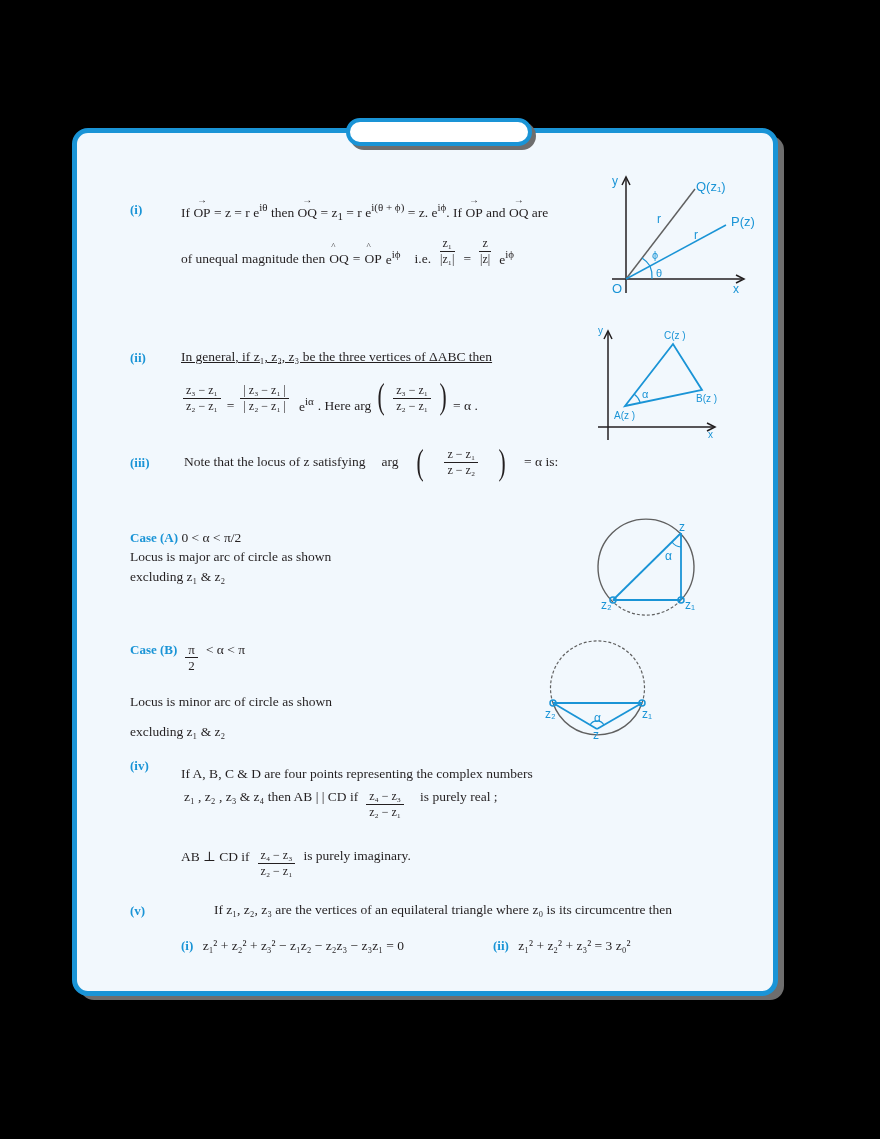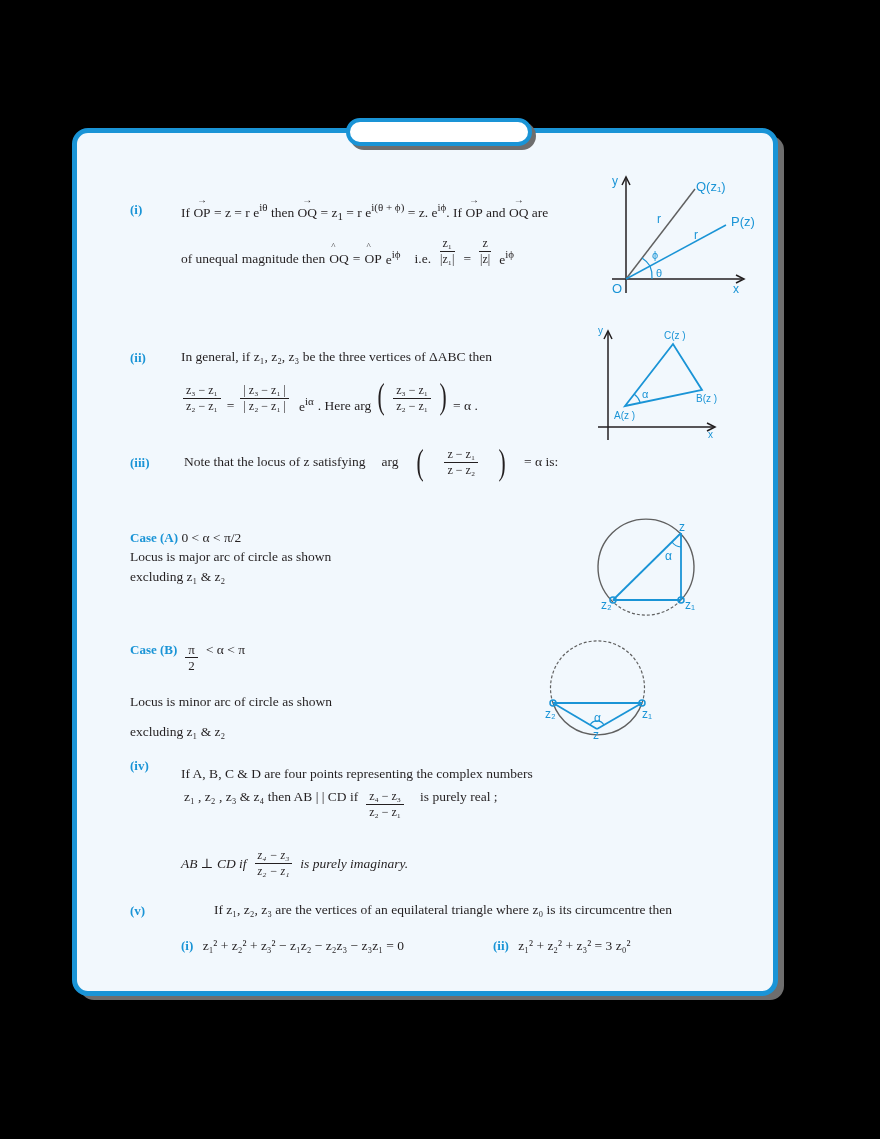--- a/index.html
+++ b/index.html
@@ -81,21 +81,21 @@
   <text x="22" y="128" font-size="13" fill="#1a94d6">O</text>
   <text x="106" y="26" font-size="13" fill="#1a94d6">Q(z₁)</text>
   <text x="141" y="61" font-size="13" fill="#1a94d6">P(z)</text>
   <text x="67" y="58" font-size="12" fill="#1a94d6">r</text>
   <text x="104" y="74" font-size="12" fill="#1a94d6">r</text>
   <text x="62" y="94" font-size="11" fill="#1a94d6">ϕ</text>
   <text x="66" y="112" font-size="11" fill="#1a94d6">θ</text>
 </svg>
 
 <div class="abs lbl" style="left:130px;top:350px;">(ii)</div>
-<div class="abs txt" style="left:181px;top:349px;">In general, if z₁, z₂, z₃ be the three vertices of ΔABC then</div>
+<div class="abs txt" style="left:181px;top:349px;text-decoration:underline;">In general, if z₁, z₂, z₃ be the three vertices of ΔABC then</div>
 <div class="abs txt" style="left:181px;top:378px;display:flex;align-items:flex-end;gap:4px;">
   <span class="frac">
       <span class="n">z₃ − z₁</span>
       <span class="d">z₂ − z₁</span>
     </span>
   <span>=</span>
   <span class="frac">
       <span class="n">| z₃ − z₁ |</span>
       <span class="d">| z₂ − z₁ |</span>
     </span>
@@ -189,21 +189,21 @@
 <div class="abs lbl" style="left:130px;top:758px;">(iv)</div>
 <div class="abs txt" style="left:181px;top:766px;">If A, B, C &amp; D are four points representing the complex numbers</div>
 <div class="abs txt" style="left:184px;top:789px;display:flex;gap:6px;">
   <span>z₁ , z₂ , z₃ &amp; z₄ then AB | | CD if</span>
   <span class="frac">
       <span class="n">z₄ − z₃</span>
       <span class="d">z₂ − z₁</span>
     </span>
   <span style="margin-left:8px;">is purely real ;</span>
 </div>
-<div class="abs txt" style="left:181px;top:848px;display:flex;align-items:center;gap:6px;font-style:italic;">
+<div class="abs txt" style="left:181px;top:848px;display:flex;gap:6px;">
   <span>AB ⊥ CD  if</span>
   <span class="frac">
       <span class="n">z₄ − z₃</span>
       <span class="d">z₂ − z₁</span>
     </span>
   <span>is purely imaginary.</span>
 </div>
 
 <div class="abs lbl" style="left:130px;top:903px;">(v)</div>
 <div class="abs txt" style="left:183px;top:902px;margin-left:31px;">If z₁, z₂, z₃ are the vertices of an equilateral triangle  where z₀ is its circumcentre then</div>

